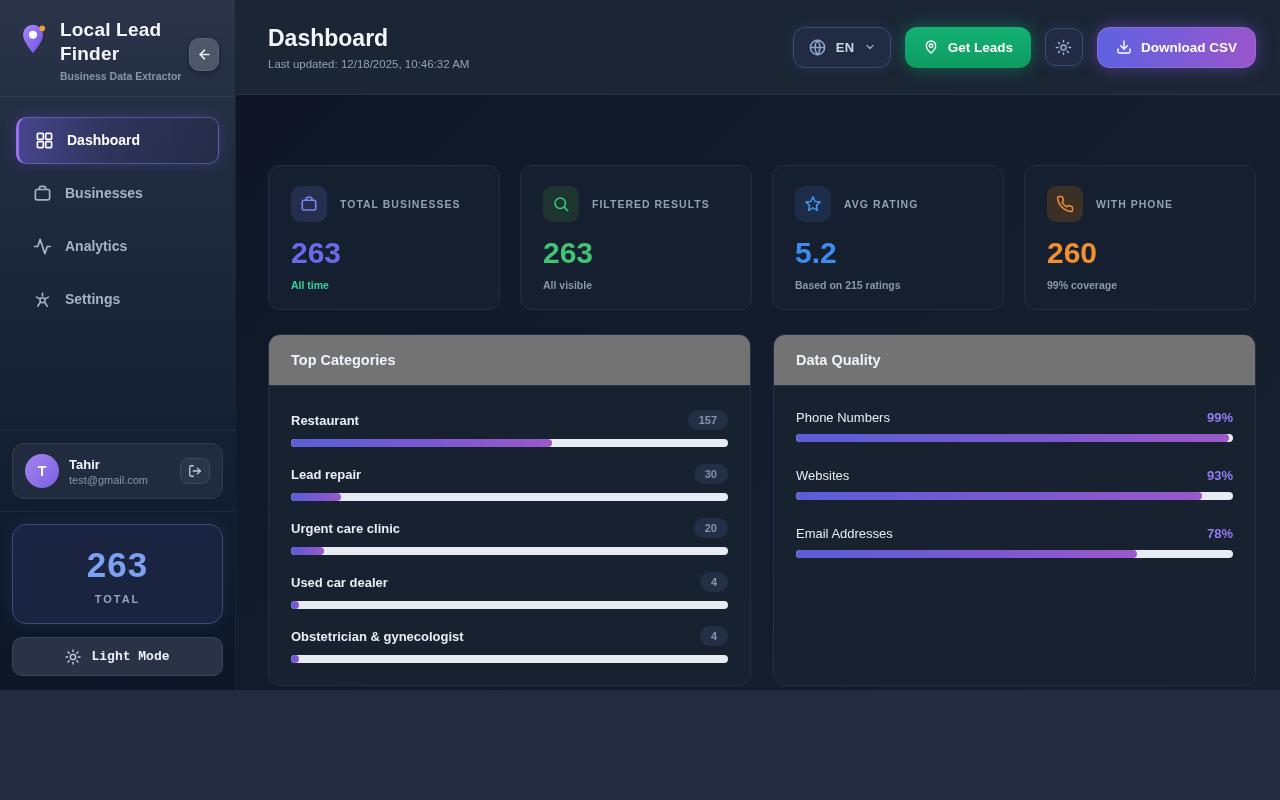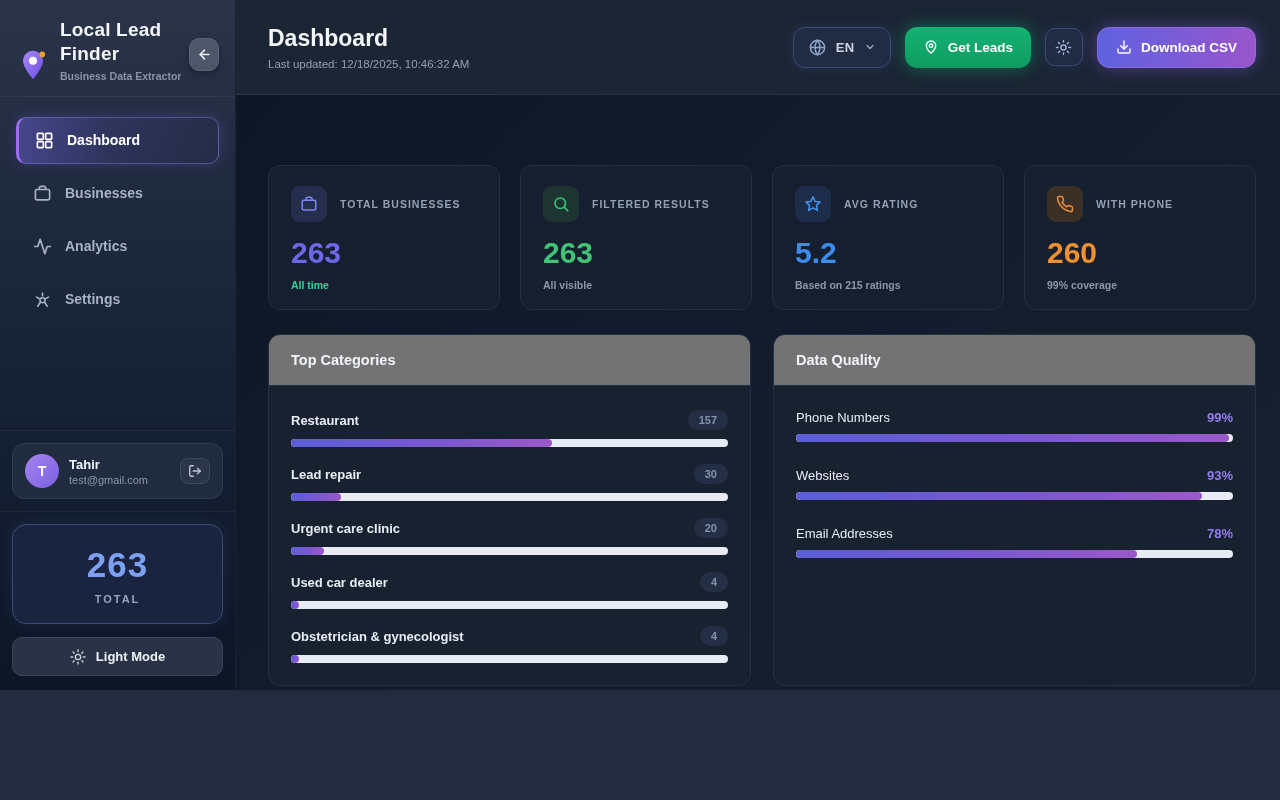--- a/index.html
+++ b/index.html
@@ -6,21 +6,21 @@
   html,body { width:1280px; height:800px; overflow:hidden; }
   body { background:#222c3e; font-family:"Liberation Sans", sans-serif; color:#e8edf4; }
 
   .app { display:flex; width:1280px; height:690px; }
 
   
   .sidebar { width:236px; height:690px; flex:0 0 236px; display:flex; flex-direction:column;
     background:linear-gradient(180deg,#2b3449 0%,#222c41 22%,#1a2438 48%,#131d30 72%,#0d1626 100%);
     border-right:1px solid #1a2334; }
   .side-head { position:relative; padding:18px 16px 14px 16px; border-bottom:1px solid rgba(255,255,255,.06);
-    display:flex; align-items:flex-end; gap:10px; }
+    display:flex; align-items:flex-start; gap:10px; }
   .logo-pin { width:34px; height:34px; flex:0 0 34px; margin-top:4px; }
   .brand-title { font-size:19px; font-weight:800; line-height:1.25; color:#f3f6fb; letter-spacing:.2px; }
   .brand-sub { font-size:10.5px; color:#8a94a8; margin-top:4px; font-weight:600; }
   .collapse-btn { position:absolute; right:16px; top:38px; width:30px; height:33px; border-radius:10px;
     background:#4d5769; border:1px solid #5a6477; color:#eef2f8; display:flex; align-items:center; justify-content:center;
     cursor:pointer; box-shadow:0 2px 6px rgba(0,0,0,.35); }
   .side-nav { padding:14px 0 0 0; }
   .nav-item { display:flex; align-items:center; gap:13px; margin:6px 16px; padding:13px 16px; border-radius:10px;
     color:#a7b2c5; font-size:14px; font-weight:700; cursor:pointer; border:1px solid transparent; }
   .nav-item .ico { width:19px; height:19px; display:inline-flex; }
@@ -39,21 +39,21 @@
   .user-email { font-size:11px; color:#8a96ab; margin-top:2px; }
   .logout-btn { width:30px; height:26px; border-radius:8px; background:#2a3549; border:1px solid #3c4962;
     color:#c2cbdb; display:flex; align-items:center; justify-content:center; cursor:pointer; }
   .side-bottom { border-top:1px solid rgba(255,255,255,.06); padding:12px 12px 14px 12px; }
   .total-card { border:1px solid #3b4b74; background:#1a2440; border-radius:14px; padding:20px 10px 18px 10px;
     text-align:center; box-shadow:0 0 16px rgba(90,120,220,.12); }
   .total-value { font-size:35px; font-weight:800; color:#7da1f2; letter-spacing:1px; }
   .total-label { font-size:11px; font-weight:700; color:#98a4ba; letter-spacing:2px; margin-top:8px; }
   .lightmode-btn { margin-top:13px; height:39px; width:100%; border-radius:10px; background:#2a3345;
     border:1px solid #3a455c; color:#eef2f8; font-size:13px; font-weight:800; display:flex; align-items:center;
-    justify-content:center; gap:10px; cursor:pointer; font-family:Liberation Sans, sans-serif; }
+    justify-content:center; gap:10px; cursor:pointer; font-family:Liberation Mono, monospace; }
   .lightmode-btn .ico { color:#c7d1e2; }
 
   
   .main { flex:1; display:flex; flex-direction:column; background:linear-gradient(135deg,#0e1626 0%,#121b2b 40%,#16202f 100%); }
   .top-header { height:95px; flex:0 0 95px; background:#1b2534; border-bottom:1px solid #27314a;
     display:flex; align-items:center; justify-content:space-between; padding:0 24px 0 32px; }
   .page-title { font-size:23px; font-weight:800; color:#f3f6fb; }
   .page-updated { font-size:11.5px; color:#93a0b4; margin-top:6px; }
   .header-actions { display:flex; align-items:center; gap:14px; }
   .lang-btn { display:flex; align-items:center; gap:9px; padding:0 14px; height:41px; border-radius:12px;

